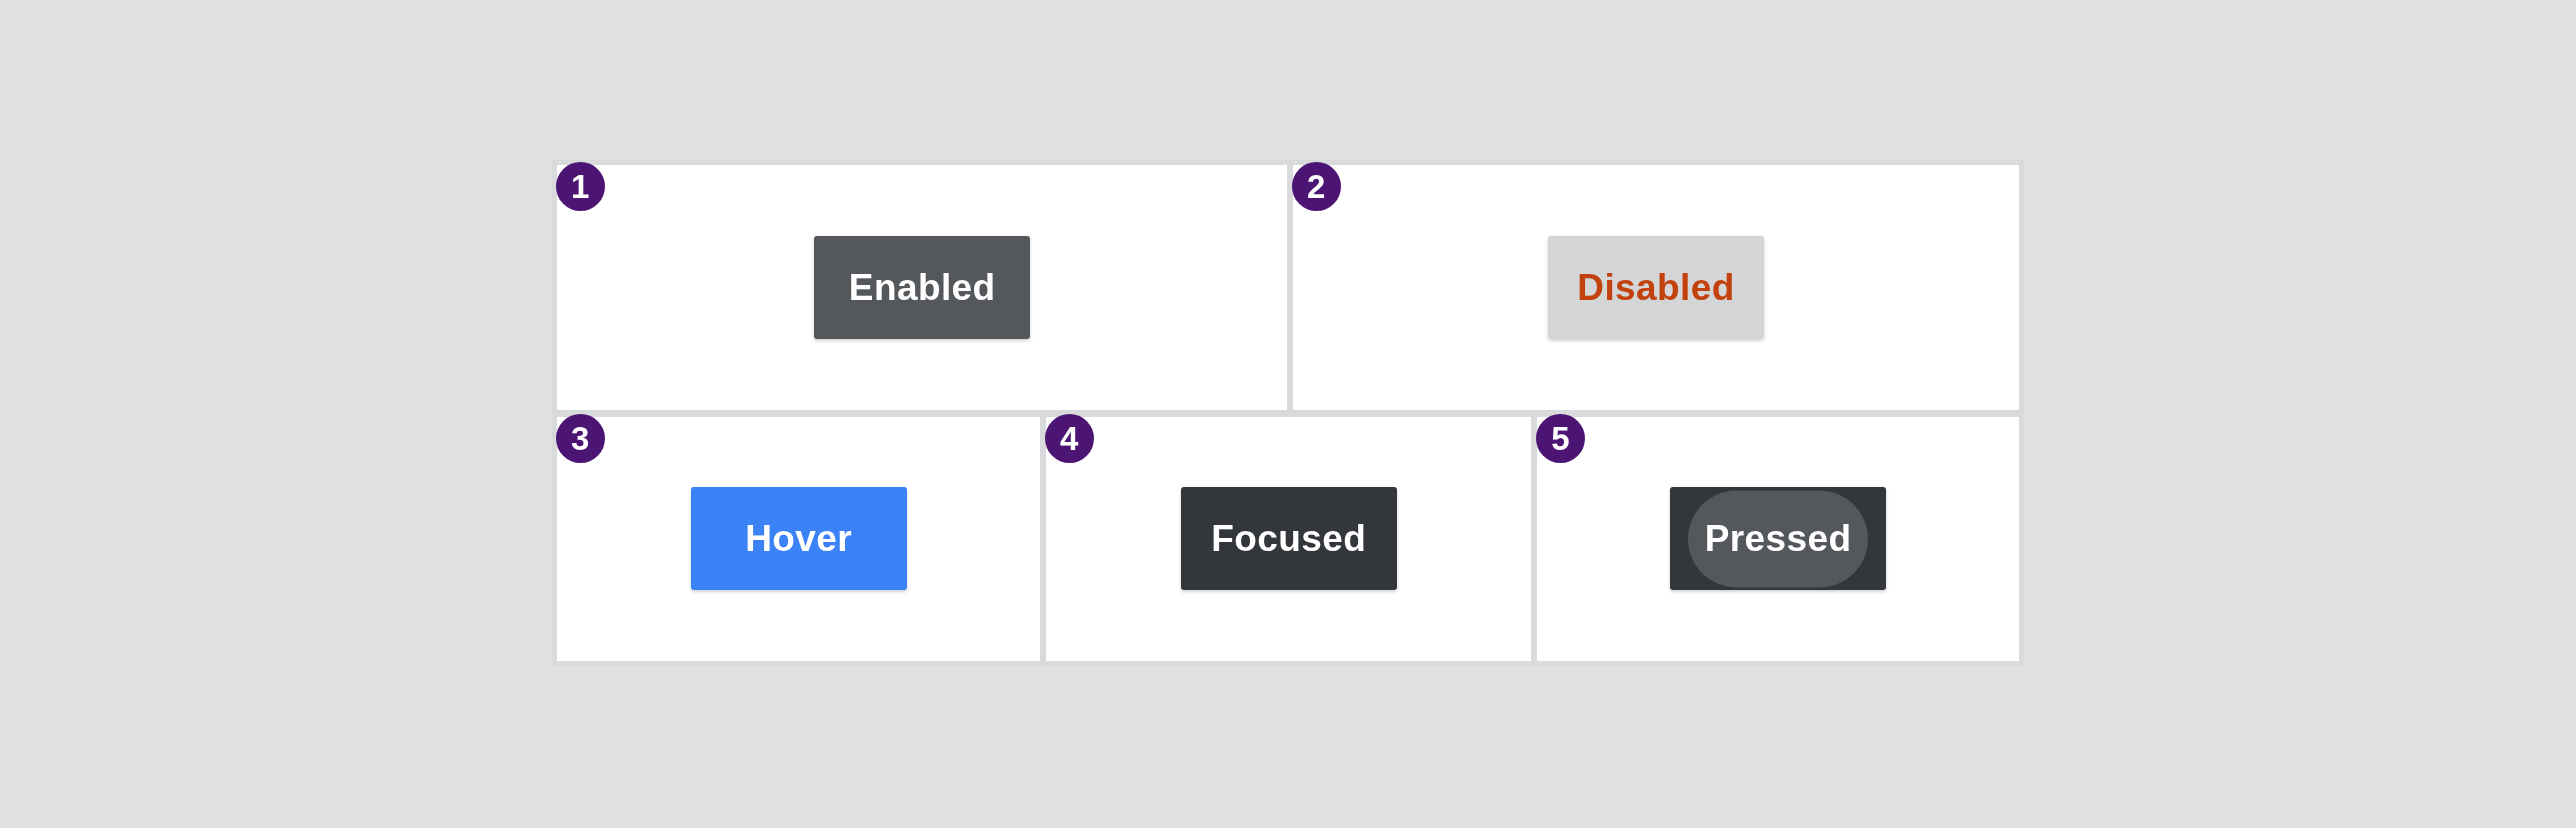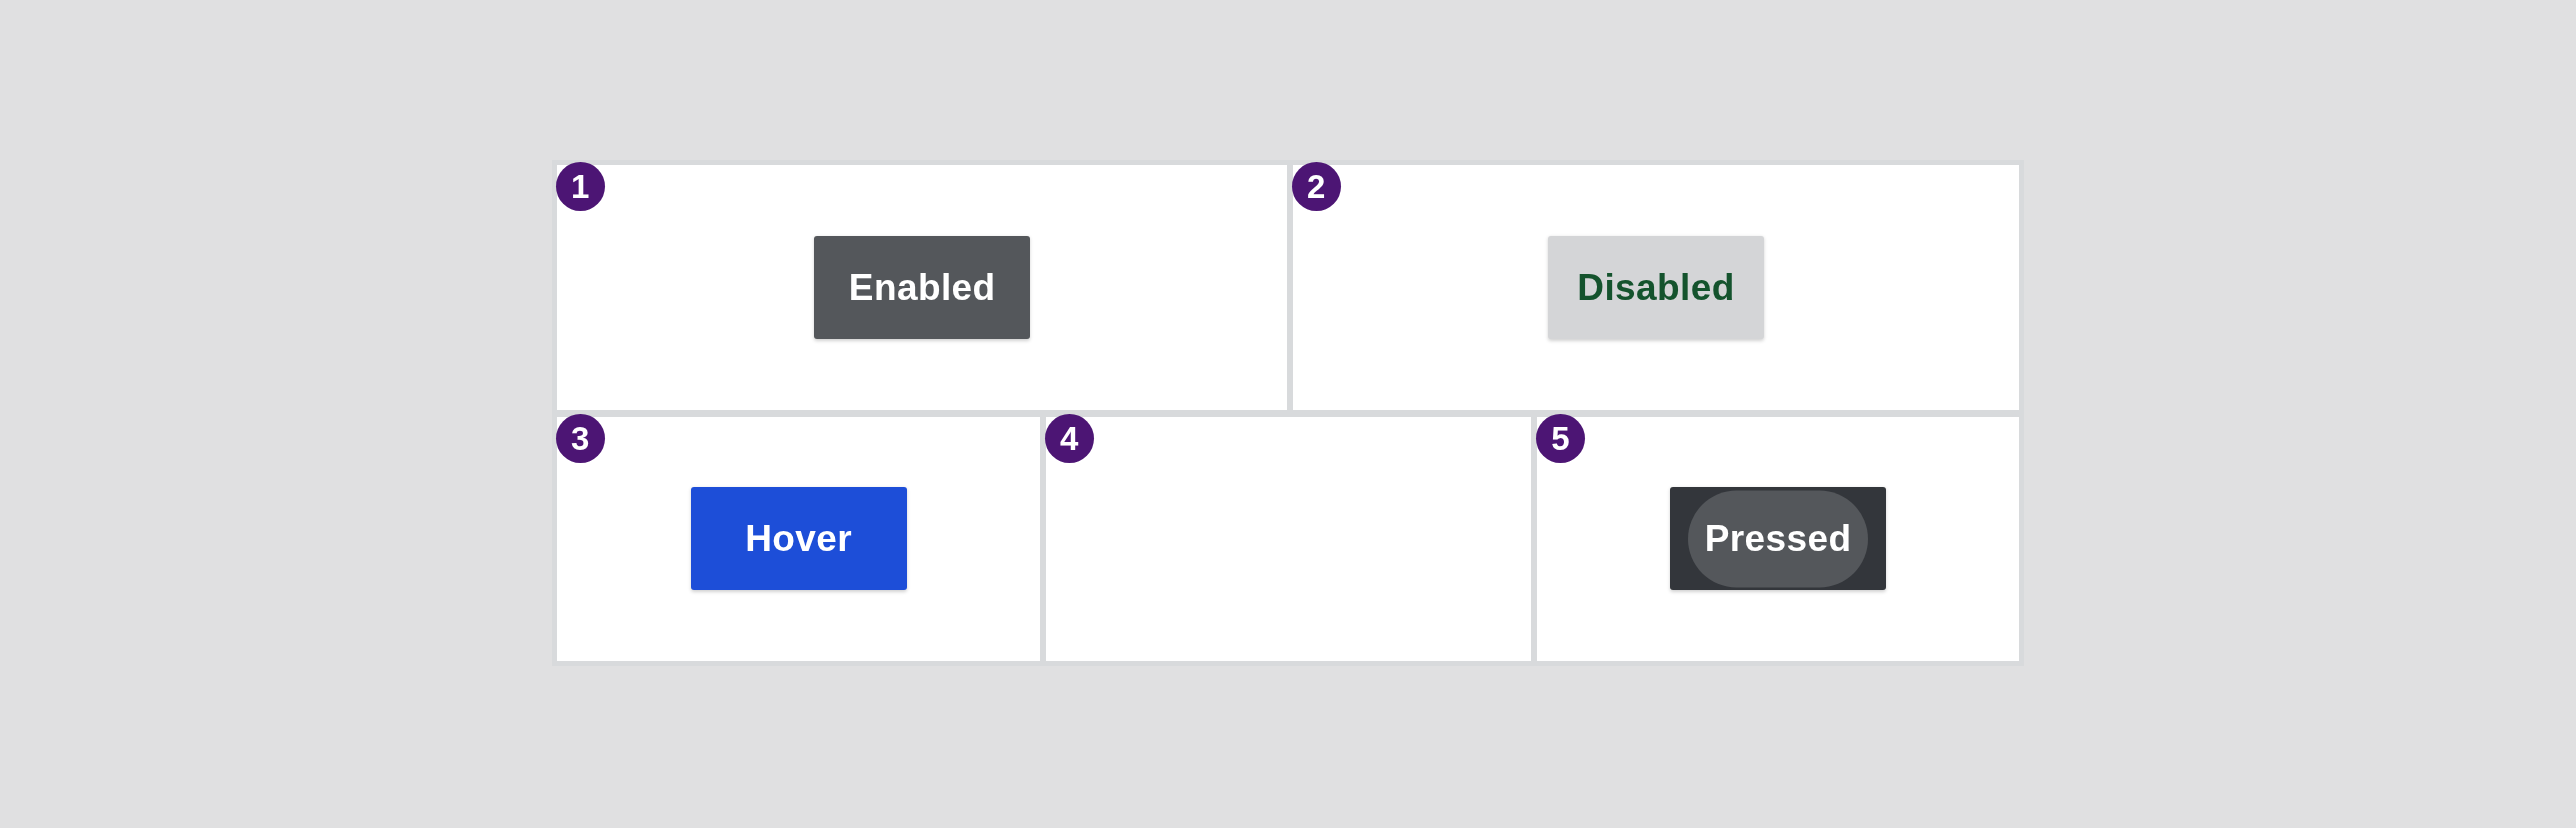--- a/index.html
+++ b/index.html
@@ -88,38 +88,41 @@
 
       <div class="cell" style="flex: 975 1 0%; background-color: rgb(255, 255, 255);">
         <div class="badge" style="background-color: rgb(76, 21, 116); color: rgb(255, 255, 255);">1</div>
         <button class="state-btn" style="background-color: rgb(84, 87, 91); color: rgb(255, 255, 255);">
           <span class="btn-label">Enabled</span>
         </button>
       </div>
 
       <div class="cell" style="flex: 969 1 0%; background-color: rgb(255, 255, 255);">
         <div class="badge" style="background-color: rgb(76, 21, 116); color: rgb(255, 255, 255);">2</div>
-        <button class="state-btn" style="background-color: rgb(212, 213, 215); color: #14532d;">
+        <button class="state-btn" style="background-color: rgb(212, 213, 215); color: #c2410c;">
           <span class="btn-label">Disabled</span>
         </button>
       </div>
 
     </div>
 
     <div class="row row-bottom">
 
       <div class="cell" style="flex: 645 1 0%; background-color: rgb(255, 255, 255);">
         <div class="badge" style="background-color: rgb(76, 21, 116); color: rgb(255, 255, 255);">3</div>
-        <button class="state-btn" style="background-color: #1d4ed8; color: rgb(255, 255, 255); text-align: center;">
+        <button class="state-btn" style="background-color: #3b82f6; color: rgb(255, 255, 255); text-align: center;">
           <span class="btn-label">Hover</span>
         </button>
       </div>
 
       <div class="cell" style="flex: 648 1 0%; background-color: rgb(255, 255, 255);">
         <div class="badge" style="background-color: rgb(76, 21, 116); color: rgb(255, 255, 255);">4</div>
+        <button class="state-btn" style="background-color: rgb(51, 54, 59); color: rgb(255, 255, 255);">
+          <span class="btn-label">Focused</span>
+        </button>
       </div>
 
       <div class="cell" style="flex: 643 1 0%; background-color: rgb(255, 255, 255);">
         <div class="badge" style="background-color: rgb(76, 21, 116); color: rgb(255, 255, 255);">5</div>
         <button class="state-btn" style="background-color: rgb(51, 54, 59); color: rgb(255, 255, 255);">
           <span class="ripple" style="background-color: rgb(84, 87, 91);"></span>
           <span class="btn-label">Pressed</span>
         </button>
       </div>
 

